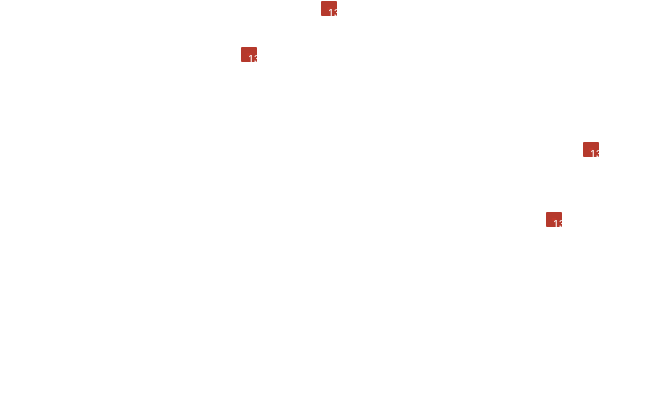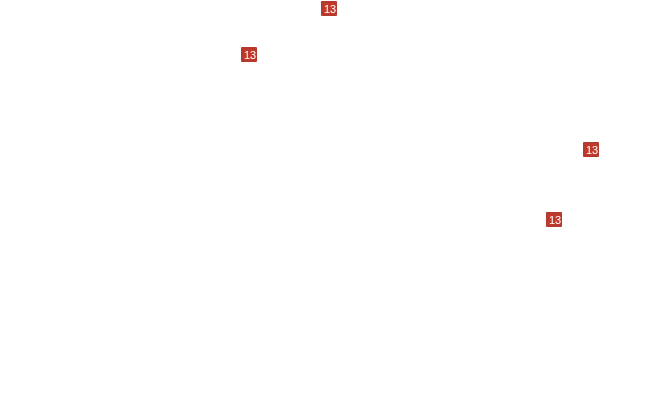--- a/index.html
+++ b/index.html
@@ -23,21 +23,21 @@
     position: absolute;
     box-sizing: border-box;
     background: #c0392b;
     color: #ffffff;
     font-family: "Liberation Sans", sans-serif;
     font-size: 11px;
     line-height: 13px;
     font-weight: 400;
     text-align: center;
     letter-spacing: -0.2px;
-    border: 2px solid #0f172a;
+    border: 6px solid #0f172a;
     border-radius: 1px;
     padding: 0 1px;
     white-space: nowrap;
     user-select: none;
   }
 </style>
 </head>
 <body>
 
 <div id="canvas" style="width: 650px; height: 415px; background: rgb(255, 255, 255);">

